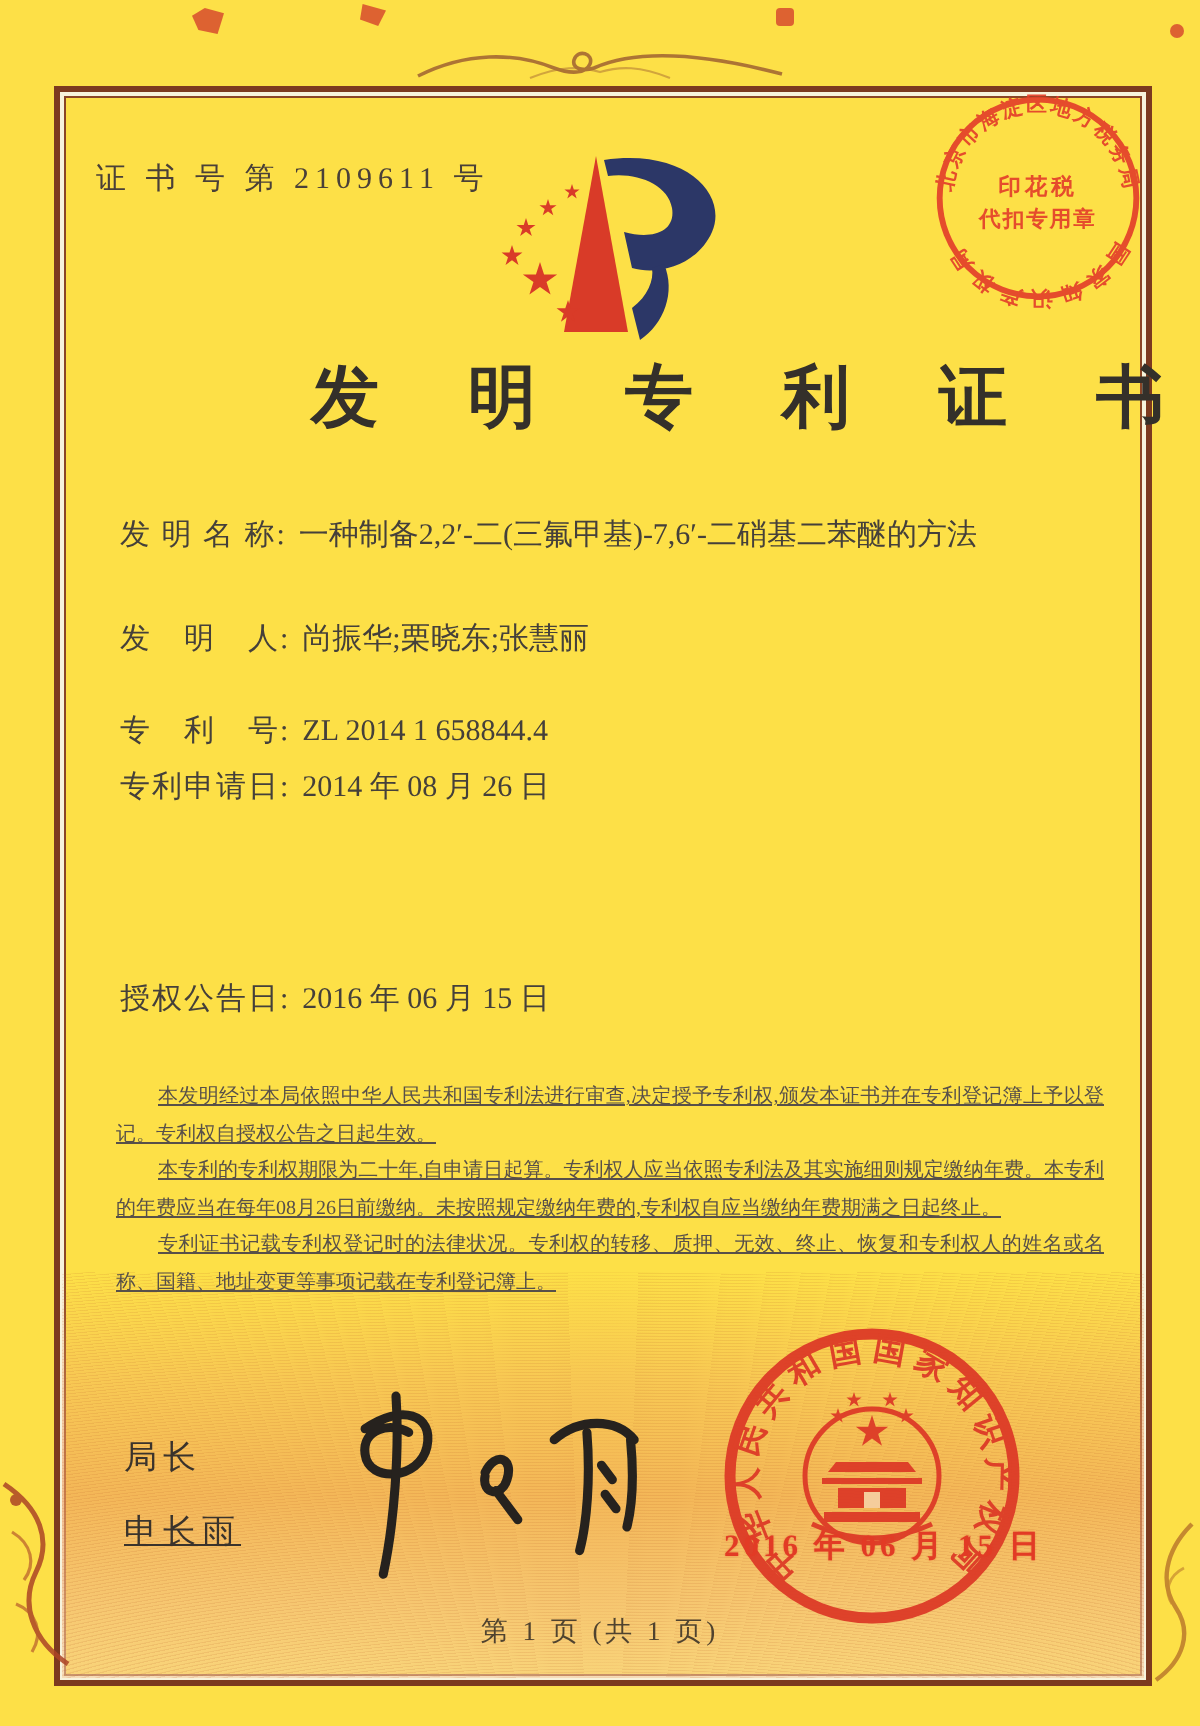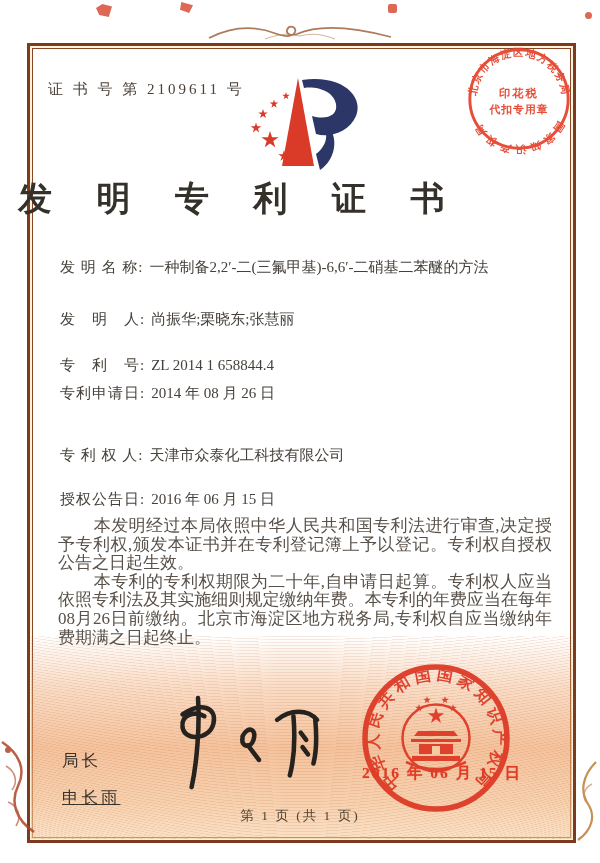--- a/index.html
+++ b/index.html
@@ -1,19 +1,19 @@
 <!DOCTYPE html>
 <html><head>
 <meta charset="utf-8">
 <style>
   * { margin:0; padding:0; box-sizing:border-box; }
   html,body { background:#efe9d2; }
   #canvas {
     position:relative; width:600px; height:863px; overflow:hidden;
-    background:#ffffff;
+    background:#fde047;
     font-family:"Liberation Serif","DejaVu Serif",serif;
     color:#3f3a34;
   }
   
   .frame {
     position:absolute; left:27px; top:43px; width:549px; height:800px;
     border:3px solid #7c3a1f;
     box-shadow: inset 0 0 0 2px #f7f3dc, inset 0 0 0 3px #8a4526;
   }
   
@@ -29,32 +29,32 @@
         rgba(238,158,98,0.62) 55%,
         rgba(243,186,134,0.66) 82%,
         rgba(246,204,158,0.58) 100%);
   }
   
   .cert-no {
     position:absolute; left:48px; top:80px;
     font-size:15px; letter-spacing:3px; color:#4a4038;
   }
   .title {
-    position:absolute; left:0; right:0; top:176px; text-align:left;
+    position:absolute; left:0; right:0; top:176px; text-align:right;
     font-size:34px; font-weight:bold; letter-spacing:18px; text-indent:18px;
     color:#34302a;
   }
   .frow { position:absolute; left:60px; white-space:nowrap; font-size:15px; color:#45403a; }
   .frow .flabel { letter-spacing:1px; margin-right:6px; }
   .paras {
-    position:absolute; left:58px; top:517px; width:494px;
-    font-size:17px; line-height:18.6px; text-align:justify; color:#585049;
+    position:absolute; left:58px; top:540px; width:494px;
+    font-size:10px; line-height:18.6px; text-align:justify; color:#585049;text-decoration:underline;
   }
   .paras p { text-indent:2.1em; margin:0; }
-  .signoff { position:absolute; left:62px; top:718px; font-size:16.5px; letter-spacing:3px; color:#3a332c;margin-top:32px; }
+  .signoff { position:absolute; left:62px; top:718px; font-size:16.5px; letter-spacing:3px; color:#3a332c; }
   .signoff .name { margin-top:15px;text-decoration:underline; }
   .sig-svg { position:absolute; left:148px; top:686px; }
   .footer {
     position:absolute; left:0; right:0; top:807px; text-align:center;
     font-size:13.5px; letter-spacing:2px; color:#50432f;
   }
   
   .logo-svg { position:absolute; left:232px; top:72px; }
   .tax-seal-svg { position:absolute; left:460px; top:40px; opacity:.92; }
   .issue-seal-svg { position:absolute; left:356px; top:658px; opacity:.95; }
@@ -124,41 +124,39 @@
     <text font-size="10.5" font-weight="bold" fill="#e4402a" letter-spacing="4">
       <textPath href="#taxBotArc" startOffset="50%" text-anchor="middle">国家知识产权局</textPath>
     </text>
     <text x="60" y="58" text-anchor="middle" font-size="11.5" font-weight="bold" fill="#e4402a" letter-spacing="2">印花税</text>
     <text x="60" y="74" text-anchor="middle" font-size="11" font-weight="bold" fill="#e4402a" letter-spacing="1">代扣专用章</text>
   </svg>
 
   <div class="title">发 明 专 利 证 书</div>
 
   <div class="frow" style="top:258px">
-    <span class="flabel">发 明 名 称:</span><span class="fvalue">一种制备2,2′-二(三氟甲基)-6,6′-二硝基二苯醚的方法</span>
+    <span class="flabel">发 明 名 称:</span><span class="fvalue">一种制备2,2′-二(三氟甲基)-7,6′-二硝基二苯醚的方法</span>
   </div>
   <div class="frow" style="top:310px">
     <span class="flabel">发　明　人:</span><span class="fvalue">尚振华;栗晓东;张慧丽</span>
   </div>
   <div class="frow" style="top:356px">
     <span class="flabel">专　利　号:</span><span class="fvalue">ZL 2014 1 658844.4</span>
   </div>
   <div class="frow" style="top:384px">
     <span class="flabel">专利申请日:</span><span class="fvalue">2014 年 08 月 26 日</span>
   </div>
-  <div class="frow" style="top:446px">
-    <span class="flabel">专 利 权 人:</span><span class="fvalue">天津市众泰化工科技有限公司</span>
-  </div>
   <div class="frow" style="top:490px">
     <span class="flabel">授权公告日:</span><span class="fvalue">2016 年 06 月 15 日</span>
   </div>
 
   <div class="paras">
     <p>本发明经过本局依照中华人民共和国专利法进行审查,决定授予专利权,颁发本证书并在专利登记簿上予以登记。专利权自授权公告之日起生效。</p>
-    <p>本专利的专利权期限为二十年,自申请日起算。专利权人应当依照专利法及其实施细则规定缴纳年费。本专利的年费应当在每年08月26日前缴纳。北京市海淀区地方税务局,专利权自应当缴纳年费期满之日起终止。</p>
+    <p>本专利的专利权期限为二十年,自申请日起算。专利权人应当依照专利法及其实施细则规定缴纳年费。本专利的年费应当在每年08月26日前缴纳。未按照规定缴纳年费的,专利权自应当缴纳年费期满之日起终止。</p>
+    <p>专利证书记载专利权登记时的法律状况。专利权的转移、质押、无效、终止、恢复和专利权人的姓名或名称、国籍、地址变更等事项记载在专利登记簿上。</p>
   </div>
 
   <div class="signoff">
     <div>局长</div>
     <div class="name">申长雨</div>
   </div>
 
   <svg class="sig-svg" width="200" height="115" viewBox="0 0 220 120">
     <g stroke="#26221e" stroke-width="5" fill="none" stroke-linecap="round" stroke-linejoin="round">
       <path d="M38,28 C58,14 76,20 72,38 C68,56 40,58 38,42 C36,28 52,24 62,30"></path>

